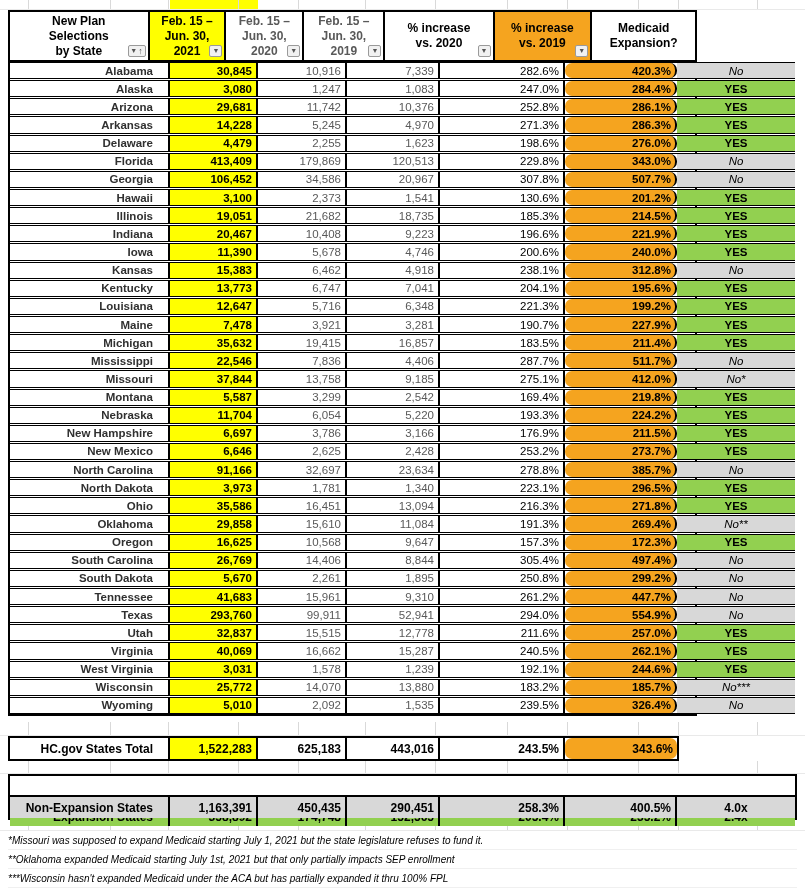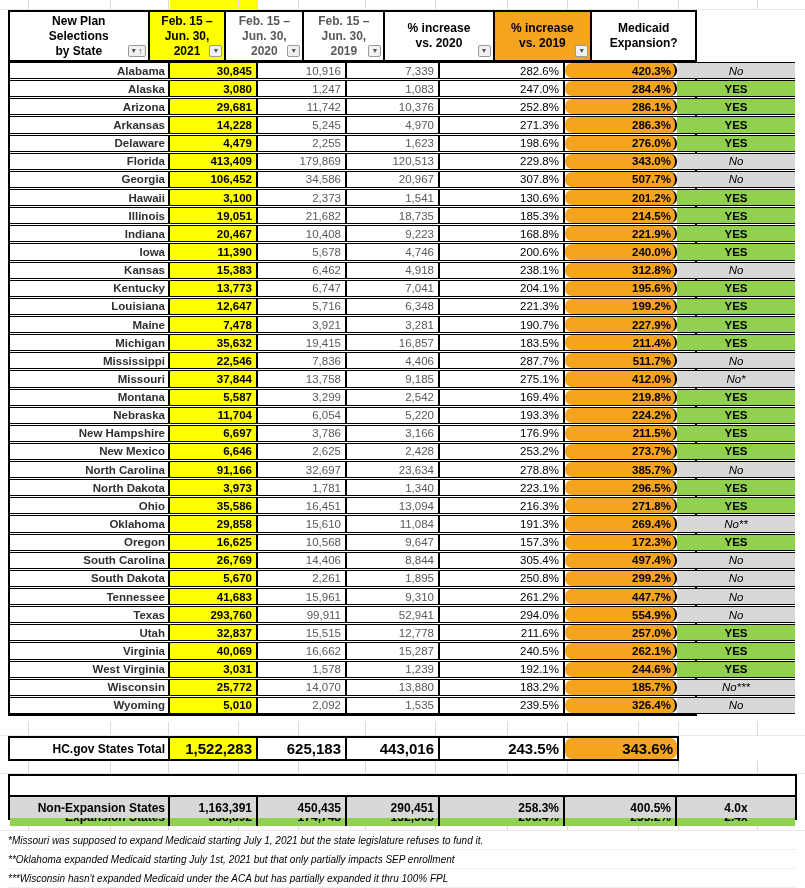--- a/index.html
+++ b/index.html
@@ -43,35 +43,35 @@
     font-size:7px; color:#555; font-weight:normal; cursor:default;
   }
   .sbtn{ width:18px; gap:1px; }
   .sbtn .up{ font-size:9px; line-height:9px; }
 
   .tbody{ display:grid; grid-auto-rows:1fr; row-gap:1px; height:652px; }
   .trow{ display:flex; border-top:1px solid #000; border-bottom:1px solid #000; background:#fff; }
   .c{ display:flex; align-items:center; border-right:2px solid #000; font-size:11.5px; height:100%; }
   .c:last-child{ border-right:none; }
   .cell-r{ justify-content:flex-end; padding-right:4px; }
-  .state{ justify-content:flex-end; padding-right:3px; font-weight:bold; color:#303030; }
+  .state{ justify-content:flex-end; padding-right:15px; font-weight:bold; color:#303030; }
   .v2021{ background:var(--yellow); font-weight:bold; }
   .v2020,.v2019{ color:var(--muted); }
   .pct2020{ color:#000; }
   .pct2019{ background:var(--orange); font-weight:bold;border-radius:7px; }
   .med{ justify-content:center; font-size:11.5px; }
   .med.yes{ background:var(--green); font-weight:bold; }
   .med.no{ background:var(--gray); font-style:italic; }
 
   
   .totals{
     position:absolute; top:736px; left:8px; width:671px; height:25px;
     border:2px solid #000; display:flex; background:#fff;
   }
-  .totals .c{ font-size:15px; font-weight:bold; }
+  .totals .c{ font-size:12px; font-weight:bold; }
 
   
   .summary{ position:absolute; top:774px; left:8px; width:789px; border:2px solid #000; }
   .srow{ display:flex; height:21px; }
   .srow:first-child{ border-bottom:2px solid #000; }
   .srow .c{ font-size:12px; font-weight:bold; }
   .srow.exp .c{ background:var(--green);margin-top:31px; }
   .srow.nonexp .c{ background:var(--gray); }
   .ratio{ justify-content:center; }
 
@@ -262,21 +262,21 @@
         <div class="c c4 cell-r v2019">18,735</div>
         <div class="c c5 cell-r pct2020">185.3%</div>
         <div class="c c6 cell-r pct2019">214.5%</div>
         <div class="c c7 med yes">YES</div>
       </div>
       <div class="trow">
         <div class="c c1 state">Indiana</div>
         <div class="c c2 cell-r v2021">20,467</div>
         <div class="c c3 cell-r v2020">10,408</div>
         <div class="c c4 cell-r v2019">9,223</div>
-        <div class="c c5 cell-r pct2020">168.8%</div>
+        <div class="c c5 cell-r pct2020">196.6%</div>
         <div class="c c6 cell-r pct2019">221.9%</div>
         <div class="c c7 med yes">YES</div>
       </div>
       <div class="trow">
         <div class="c c1 state">Iowa</div>
         <div class="c c2 cell-r v2021">11,390</div>
         <div class="c c3 cell-r v2020">5,678</div>
         <div class="c c4 cell-r v2019">4,746</div>
         <div class="c c5 cell-r pct2020">200.6%</div>
         <div class="c c6 cell-r pct2019">240.0%</div>

